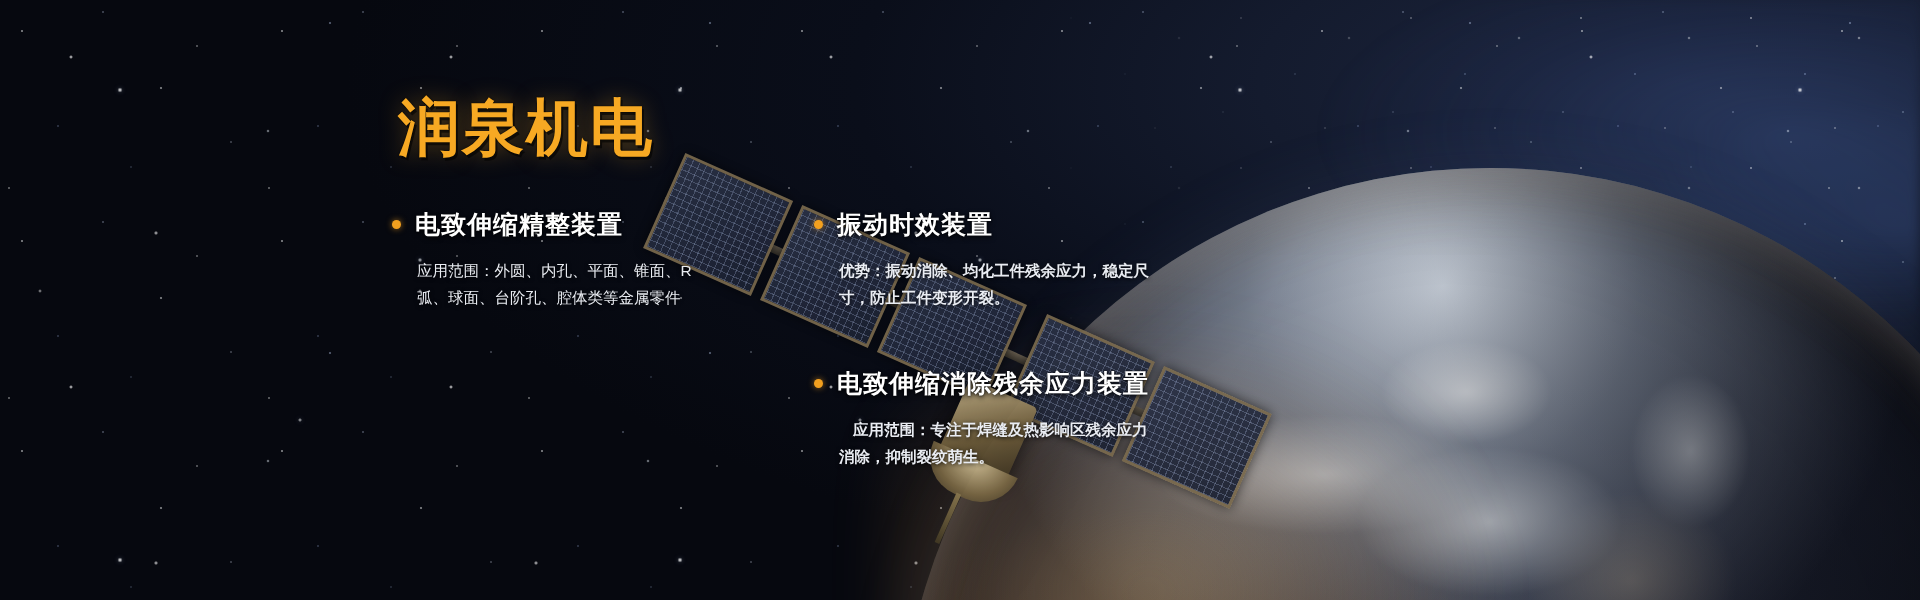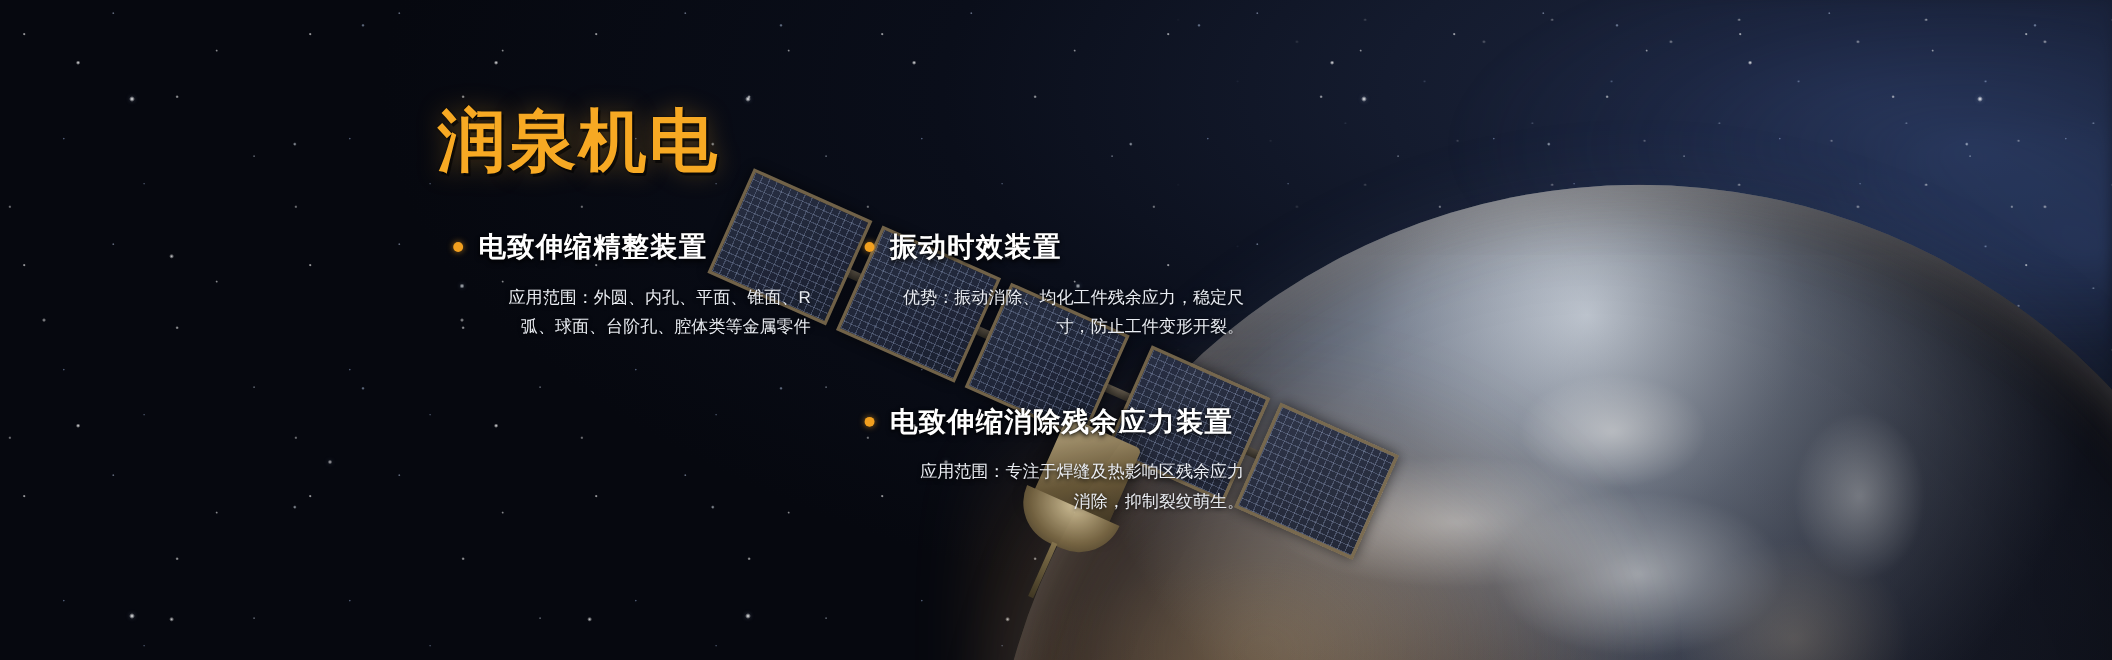--- a/index.html
+++ b/index.html
@@ -207,22 +207,22 @@
       0 0 22px rgba(247,169,35,.35);
     white-space:nowrap;
   }
 
   .cols{
     position:absolute;
     left:0; top:208px;
     width:1200px;
   }
   .col{ position:absolute; top:0; }
-  .col-left{  left:412px; width:380px; }
-  .col-right{ left:786px; width:400px; }
+  .col-left{  left:392px; width:380px; }
+  .col-right{ left:814px; width:400px; }
 
   .feature{ position:relative; margin-bottom:40px; }
   .feature.second{ margin-bottom:0; }
 
   .f-head{
     display:flex;
     align-items:center;
     gap:14px;
     white-space:nowrap;
   }
@@ -241,23 +241,22 @@
     text-shadow:0 2px 5px rgba(0,0,0,.85), 0 0 2px rgba(0,0,0,.9);
   }
   .f-desc{
     margin-top:16px;
     margin-left:25px;
     font-size:15.5px;
     line-height:27px;
     color:#e9ecf2;
     text-shadow:0 1px 4px rgba(0,0,0,.9);
     width:300px;
-    text-align:right;
-  }
-  .col-right .f-desc{ width:320px; margin-left:25px; }
+  }
+  .col-right .f-desc{ width:320px; margin-left:25px;font-weight:bold; }
   .col-right .feature.second .f-desc{ text-indent:14px; }
 
   
   .col-left  .feature.first  .f-desc{ margin-top:16px; }
   .col-left  .feature.second { margin-top:0; }
 
   .spacer{ height:16px; }
 </style>
 </head>
 <body>

